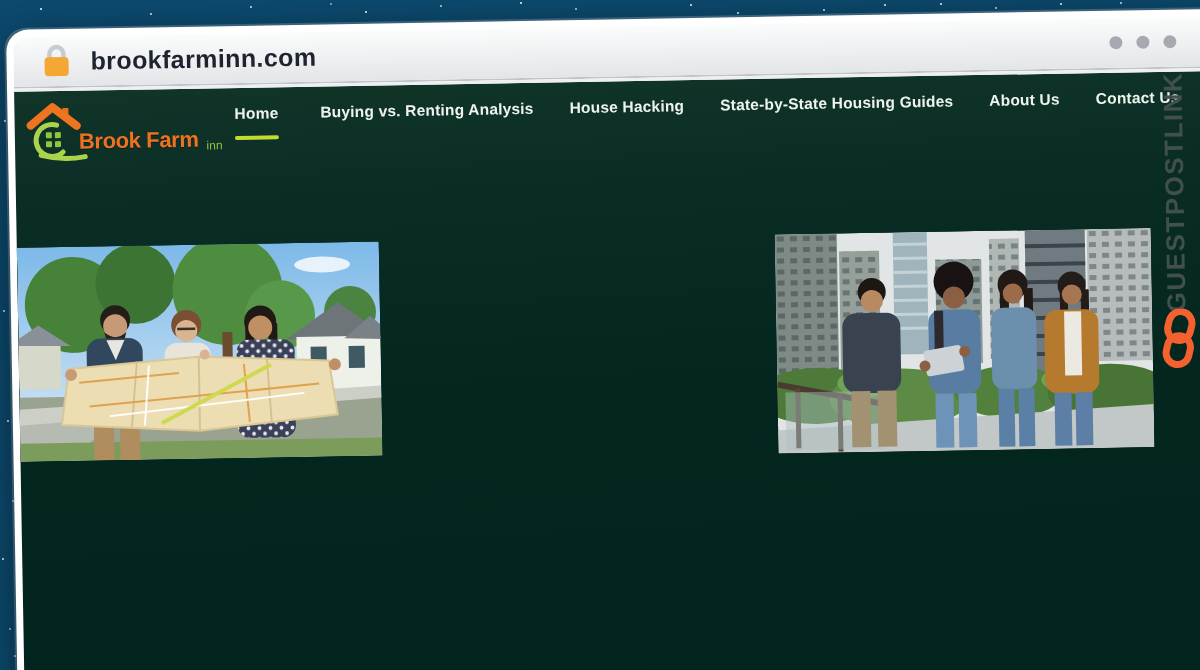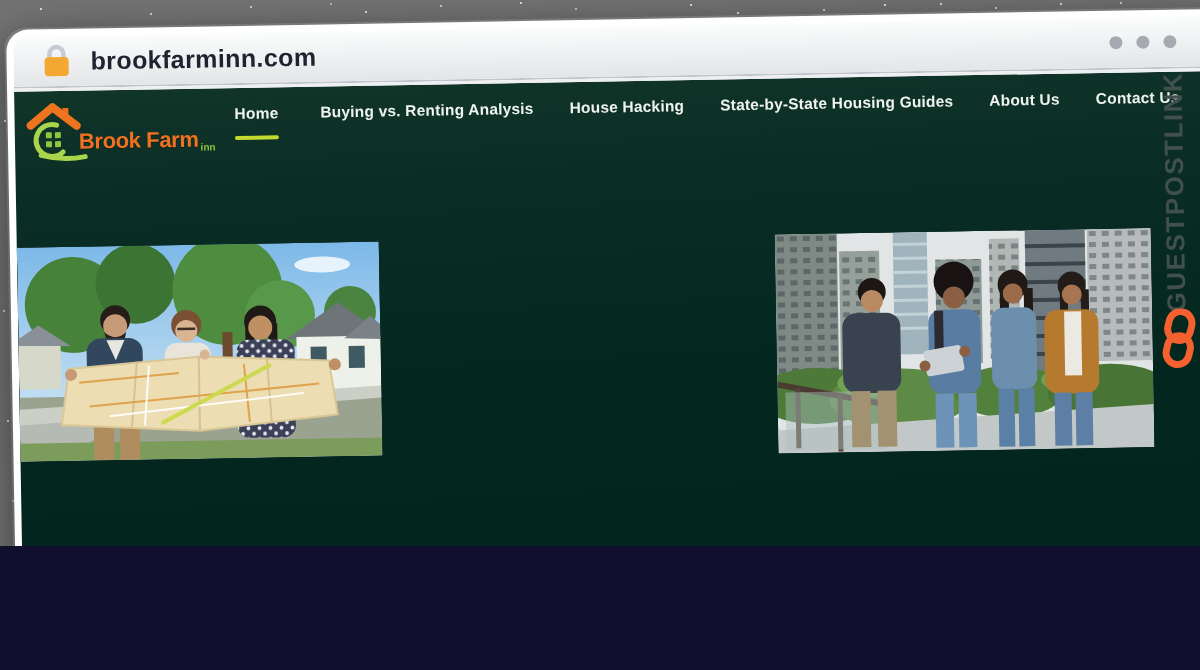--- a/index.html
+++ b/index.html
@@ -1,17 +1,17 @@
 <!DOCTYPE html>
 <html><head>
 <meta charset="utf-8">
 <style>
   html,body{margin:0;padding:0;background:#10102e;}
   *{box-sizing:border-box;font-family:"Liberation Sans",sans-serif;}
-  .canvas{position:relative;width:1200px;height:546px;overflow:hidden;background:#737373;}
+  .canvas{position:relative;width:1200px;height:670px;overflow:hidden;background:#0c4a6e;}
   
   .stars{position:absolute;inset:0;pointer-events:none;}
   .stars::before{content:"";position:absolute;width:2px;height:2px;border-radius:50%;background:transparent;
     box-shadow:40px 8px #fff,150px 13px rgba(255,255,255,.9),250px 6px #dfe4ff,365px 11px #fff,
       440px 5px rgba(255,255,255,.8),575px 8px #cdd4ff,690px 4px #fff,737px 12px #fff,823px 9px #e8ecff,
       884px 4px #fff,940px 3px #fff,995px 7px rgba(255,255,255,.85),1060px 3px #fff,1120px 2px #dfe4ff,
       4px 120px #fff,10px 250px rgba(255,255,255,.8),3px 310px #dfe4ff,7px 420px #fff,12px 500px rgba(255,255,255,.75),
       2px 558px #fff,9px 628px rgba(255,255,255,.7),14px 655px #cdd4ff,330px 3px rgba(255,255,255,.6),520px 2px #fff;}
   
   .browser-window{position:absolute;left:6px;top:30px;width:1270px;height:710px;
@@ -22,21 +22,21 @@
   .lock{margin-left:26px;flex:0 0 auto;display:block;}
   .url-text{margin-left:17px;font-size:25px;font-weight:700;color:#1d2430;letter-spacing:.4px;white-space:nowrap;}
   .win-dots{position:absolute;left:1096px;top:50%;transform:translateY(-50%);display:flex;gap:14px;}
   .win-dots span{width:13px;height:13px;border-radius:50%;background:#a8a8b0;display:block;}
   
   .site{position:relative;height:641px;overflow:hidden;border-top:3px solid #edeff0;
     background:linear-gradient(178deg,#123529 0%,#0a2d26 16%,#03261f 48%,#01241e 100%);}
   .logo{position:absolute;left:4px;top:8px;display:flex;align-items:flex-end;}
   .logo-text{font-size:22px;font-weight:800;letter-spacing:-.4px;color:#f0711f;margin-left:-10px;padding-bottom:10px;
     text-shadow:0 1px 0 rgba(0,0,0,.35);white-space:nowrap;}
-  .logo-suffix{font-size:10px;font-weight:700;color:#8fc63f;margin-left:2px;padding-bottom:10px;}
+  .logo-suffix{font-size:12px;font-weight:400;color:#8fc63f;margin-left:8px;padding-bottom:10px;}
   .nav{position:absolute;left:214px;top:17px;display:flex;gap:36px;align-items:flex-start;white-space:nowrap;}
   .nav-item{font-size:15.5px;font-weight:700;color:#eef3ee;letter-spacing:.2px;text-decoration:none;display:block;}
   .nav-item.active{padding:0 13px;margin:0 -7px;}
   .nav-item.active::after{content:"";display:block;height:4px;border-radius:2px;background:#c3da2e;margin-top:13px;}
   .photo{position:absolute;overflow:hidden;background:#203b33;margin:0;}
   .photo svg{display:block;}
   .photo-left{left:0;top:156px;width:362px;height:214px;}
   .photo-right{left:758px;top:156px;width:376px;height:219px;}
   
   .wm-text{position:absolute;left:1159px;top:111px;transform:translate(-50%,-50%) rotate(-90deg);

